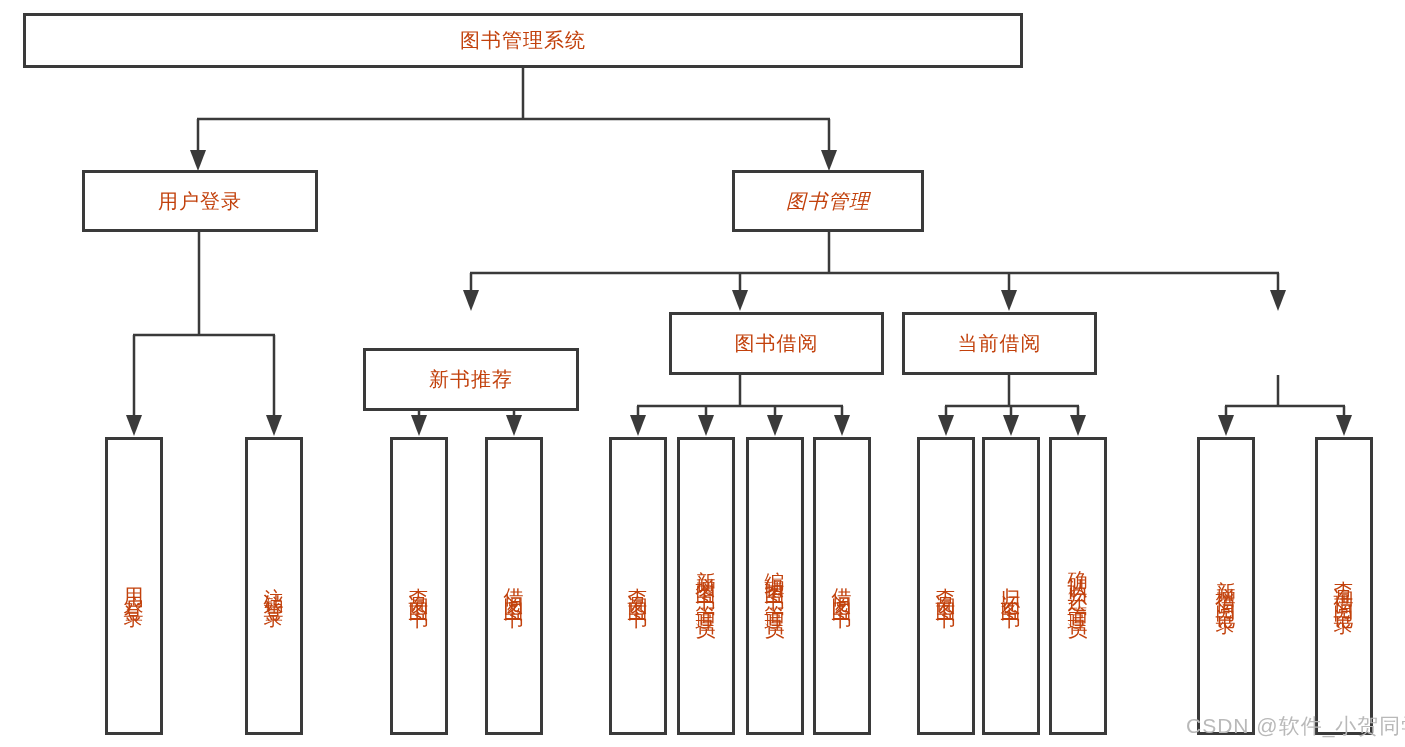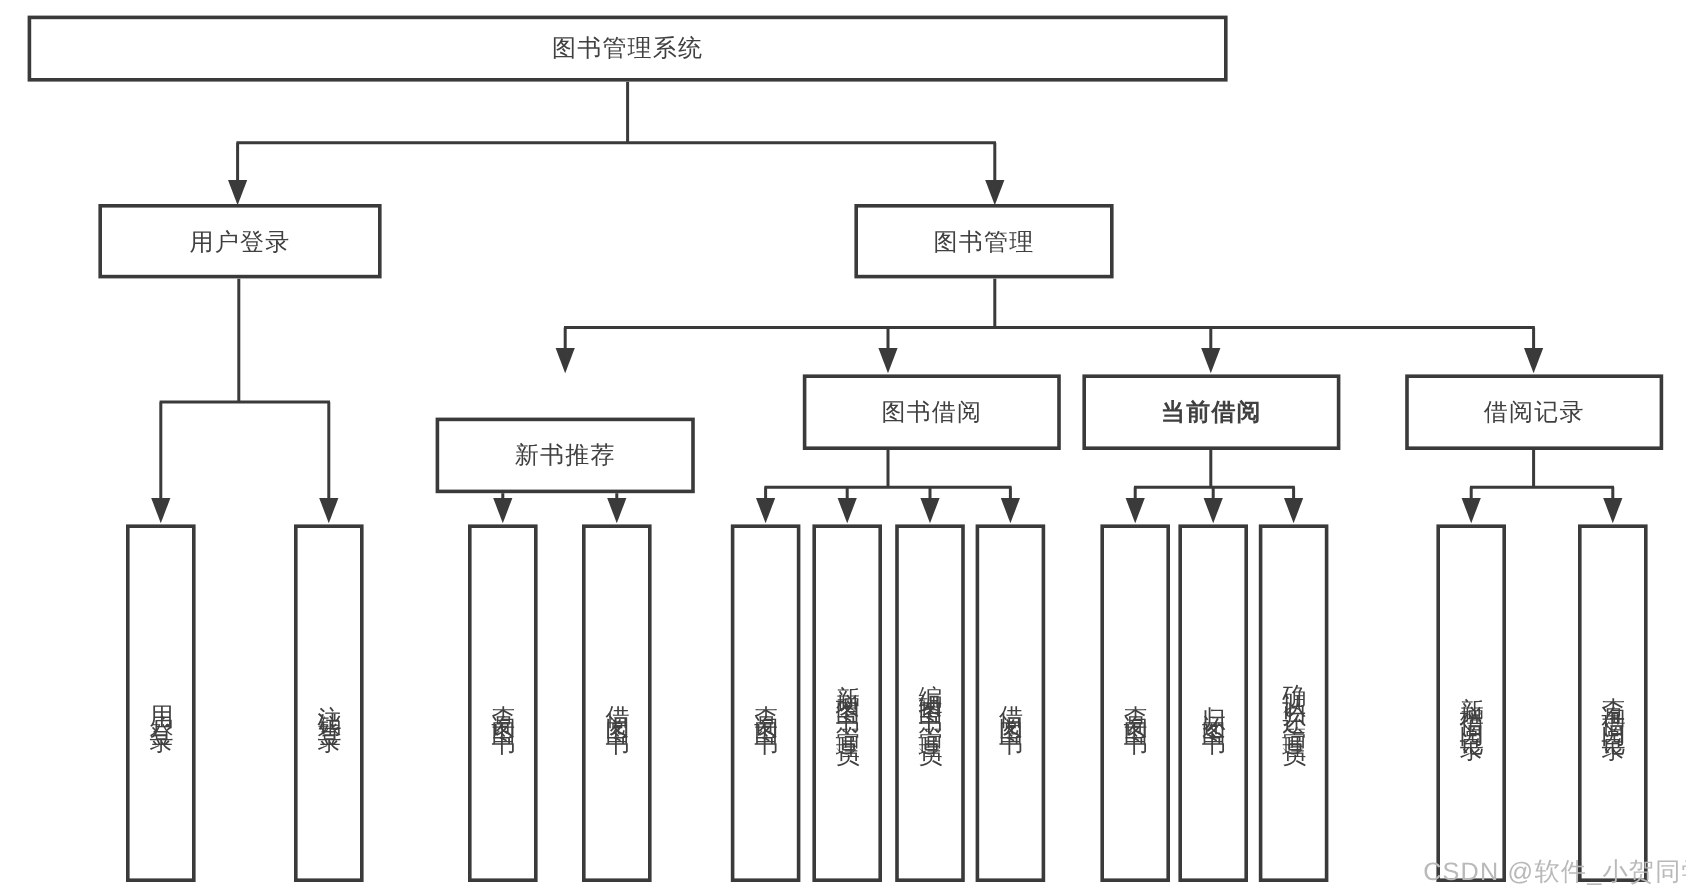--- a/index.html
+++ b/index.html
@@ -27,21 +27,21 @@
   .node {
     position: absolute;
     box-sizing: border-box;
     border: 3px solid #3a3a3a;
     background: #ffffff;
     display: flex;
     align-items: center;
     justify-content: center;
     font-size: 20px;
     letter-spacing: 1px;
-    color: #404040;
+    color: #c2410c;
   }
   .node.root  { left: 23px;  top: 13px;  width: 1000px; height: 55px; }
   .node.lvl1  { top: 170px;  height: 62px; }
   .node.lvl2  { top: 312px;  height: 63px; }
   .node.leaf  { top: 437px;  height: 298px; width: 58px; }
   .leaf span {
     writing-mode: vertical-rl;
     text-orientation: mixed;
     letter-spacing: 7px;
     line-height: 1;
@@ -102,26 +102,25 @@
       <polygon points="1003,415 1019,415 1011,436"></polygon>
       <polygon points="1070,415 1086,415 1078,436"></polygon>
       <polygon points="1218,415 1234,415 1226,436"></polygon>
       <polygon points="1336,415 1352,415 1344,436"></polygon>
     </g>
   </svg>
 
   <div class="node root">图书管理系统</div>
 
   <div class="node lvl1" style="left:82px; width:236px;">用户登录</div>
-  <div class="node lvl1" style="left:712px; width:216px;">图书管理</div>
+  <div class="node lvl1" style="left:732px; width:192px;font-style:italic;">图书管理</div>
 
   <div class="node lvl2" style="left:363px; width:216px;margin-top:36px;">新书推荐</div>
   <div class="node lvl2" style="left:633px; width:215px;margin-left:36px;">图书借阅</div>
-  <div class="node lvl2" style="left:902px; width:215px;font-weight:bold;">当前借阅</div>
-  <div class="node lvl2" style="left:1171px; width:215px;">借阅记录</div>
+  <div class="node lvl2" style="left:902px; width:195px;">当前借阅</div>
 
   <div class="node leaf" style="left:105px;">
     <span>用户登录</span>
   </div>
   <div class="node leaf" style="left:245px;">
     <span>注销登录</span>
   </div>
 
   <div class="node leaf" style="left:390px;">
     <span>查询图书</span>

